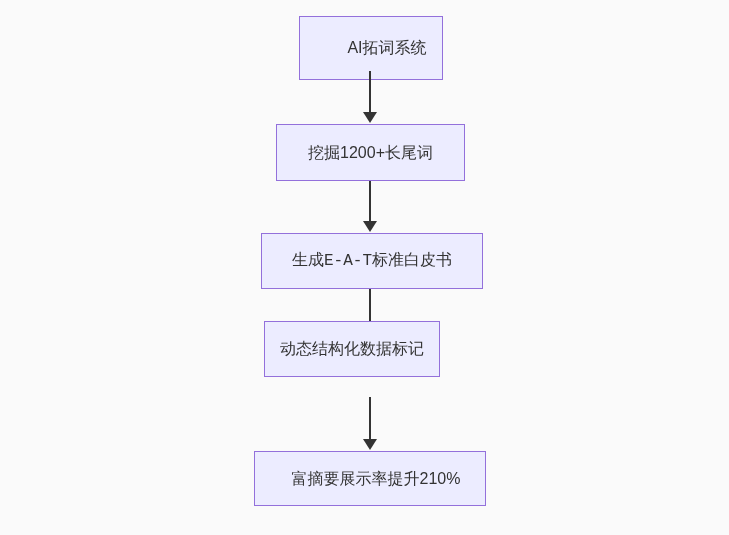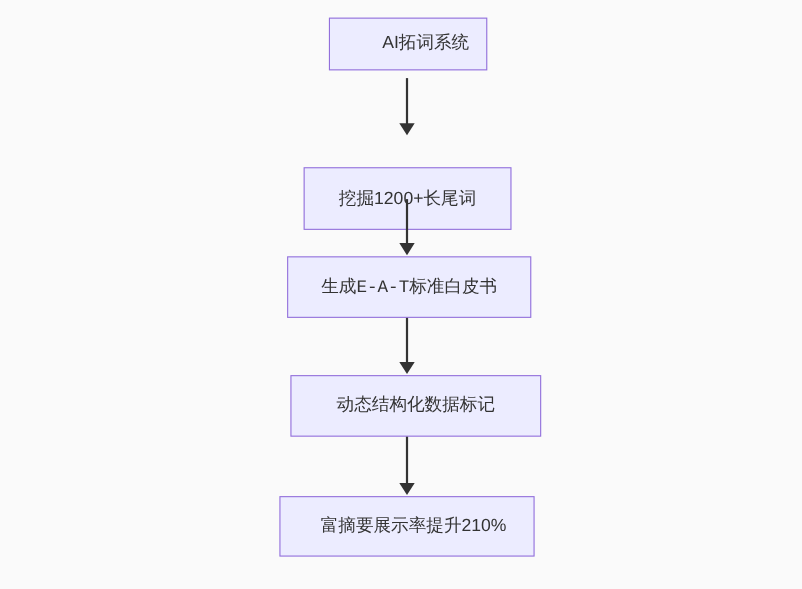--- a/index.html
+++ b/index.html
@@ -22,24 +22,24 @@
     border: 1px solid #9370DB;
     color: #333333;
     font-size: 16px;
     line-height: 1;
     display: flex;
     align-items: center;
     justify-content: center;
     text-align: center;
     white-space: nowrap;
   }
-  #node-1 { left: 299px; top: 16px;  width: 144px; height: 48px; padding-left: 32px; }
-  #node-2 { left: 276px; top: 124px; width: 189px; height: 57px; margin-top: 28px; }
+  #node-1 { left: 299px; top: 16px;  width: 144px; height: 64px; padding-left: 32px; }
+  #node-2 { left: 276px; top: 124px; width: 189px; height: 57px; }
   #node-3 { left: 261px; top: 233px; width: 222px; height: 56px; font-family: Liberation Mono, monospace; }
-  #node-4 { left: 264px; top: 341px; width: 228px; height: 56px; }
+  #node-4 { left: 264px; top: 321px; width: 176px; height: 56px; }
   #node-5 { left: 254px; top: 451px; width: 232px; height: 55px; padding-left: 12px; }
 
   .edge-line {
     position: absolute;
     left: 369px;
     width: 2px;
     background: #333333;
   }
   .edge-head {
     position: absolute;

